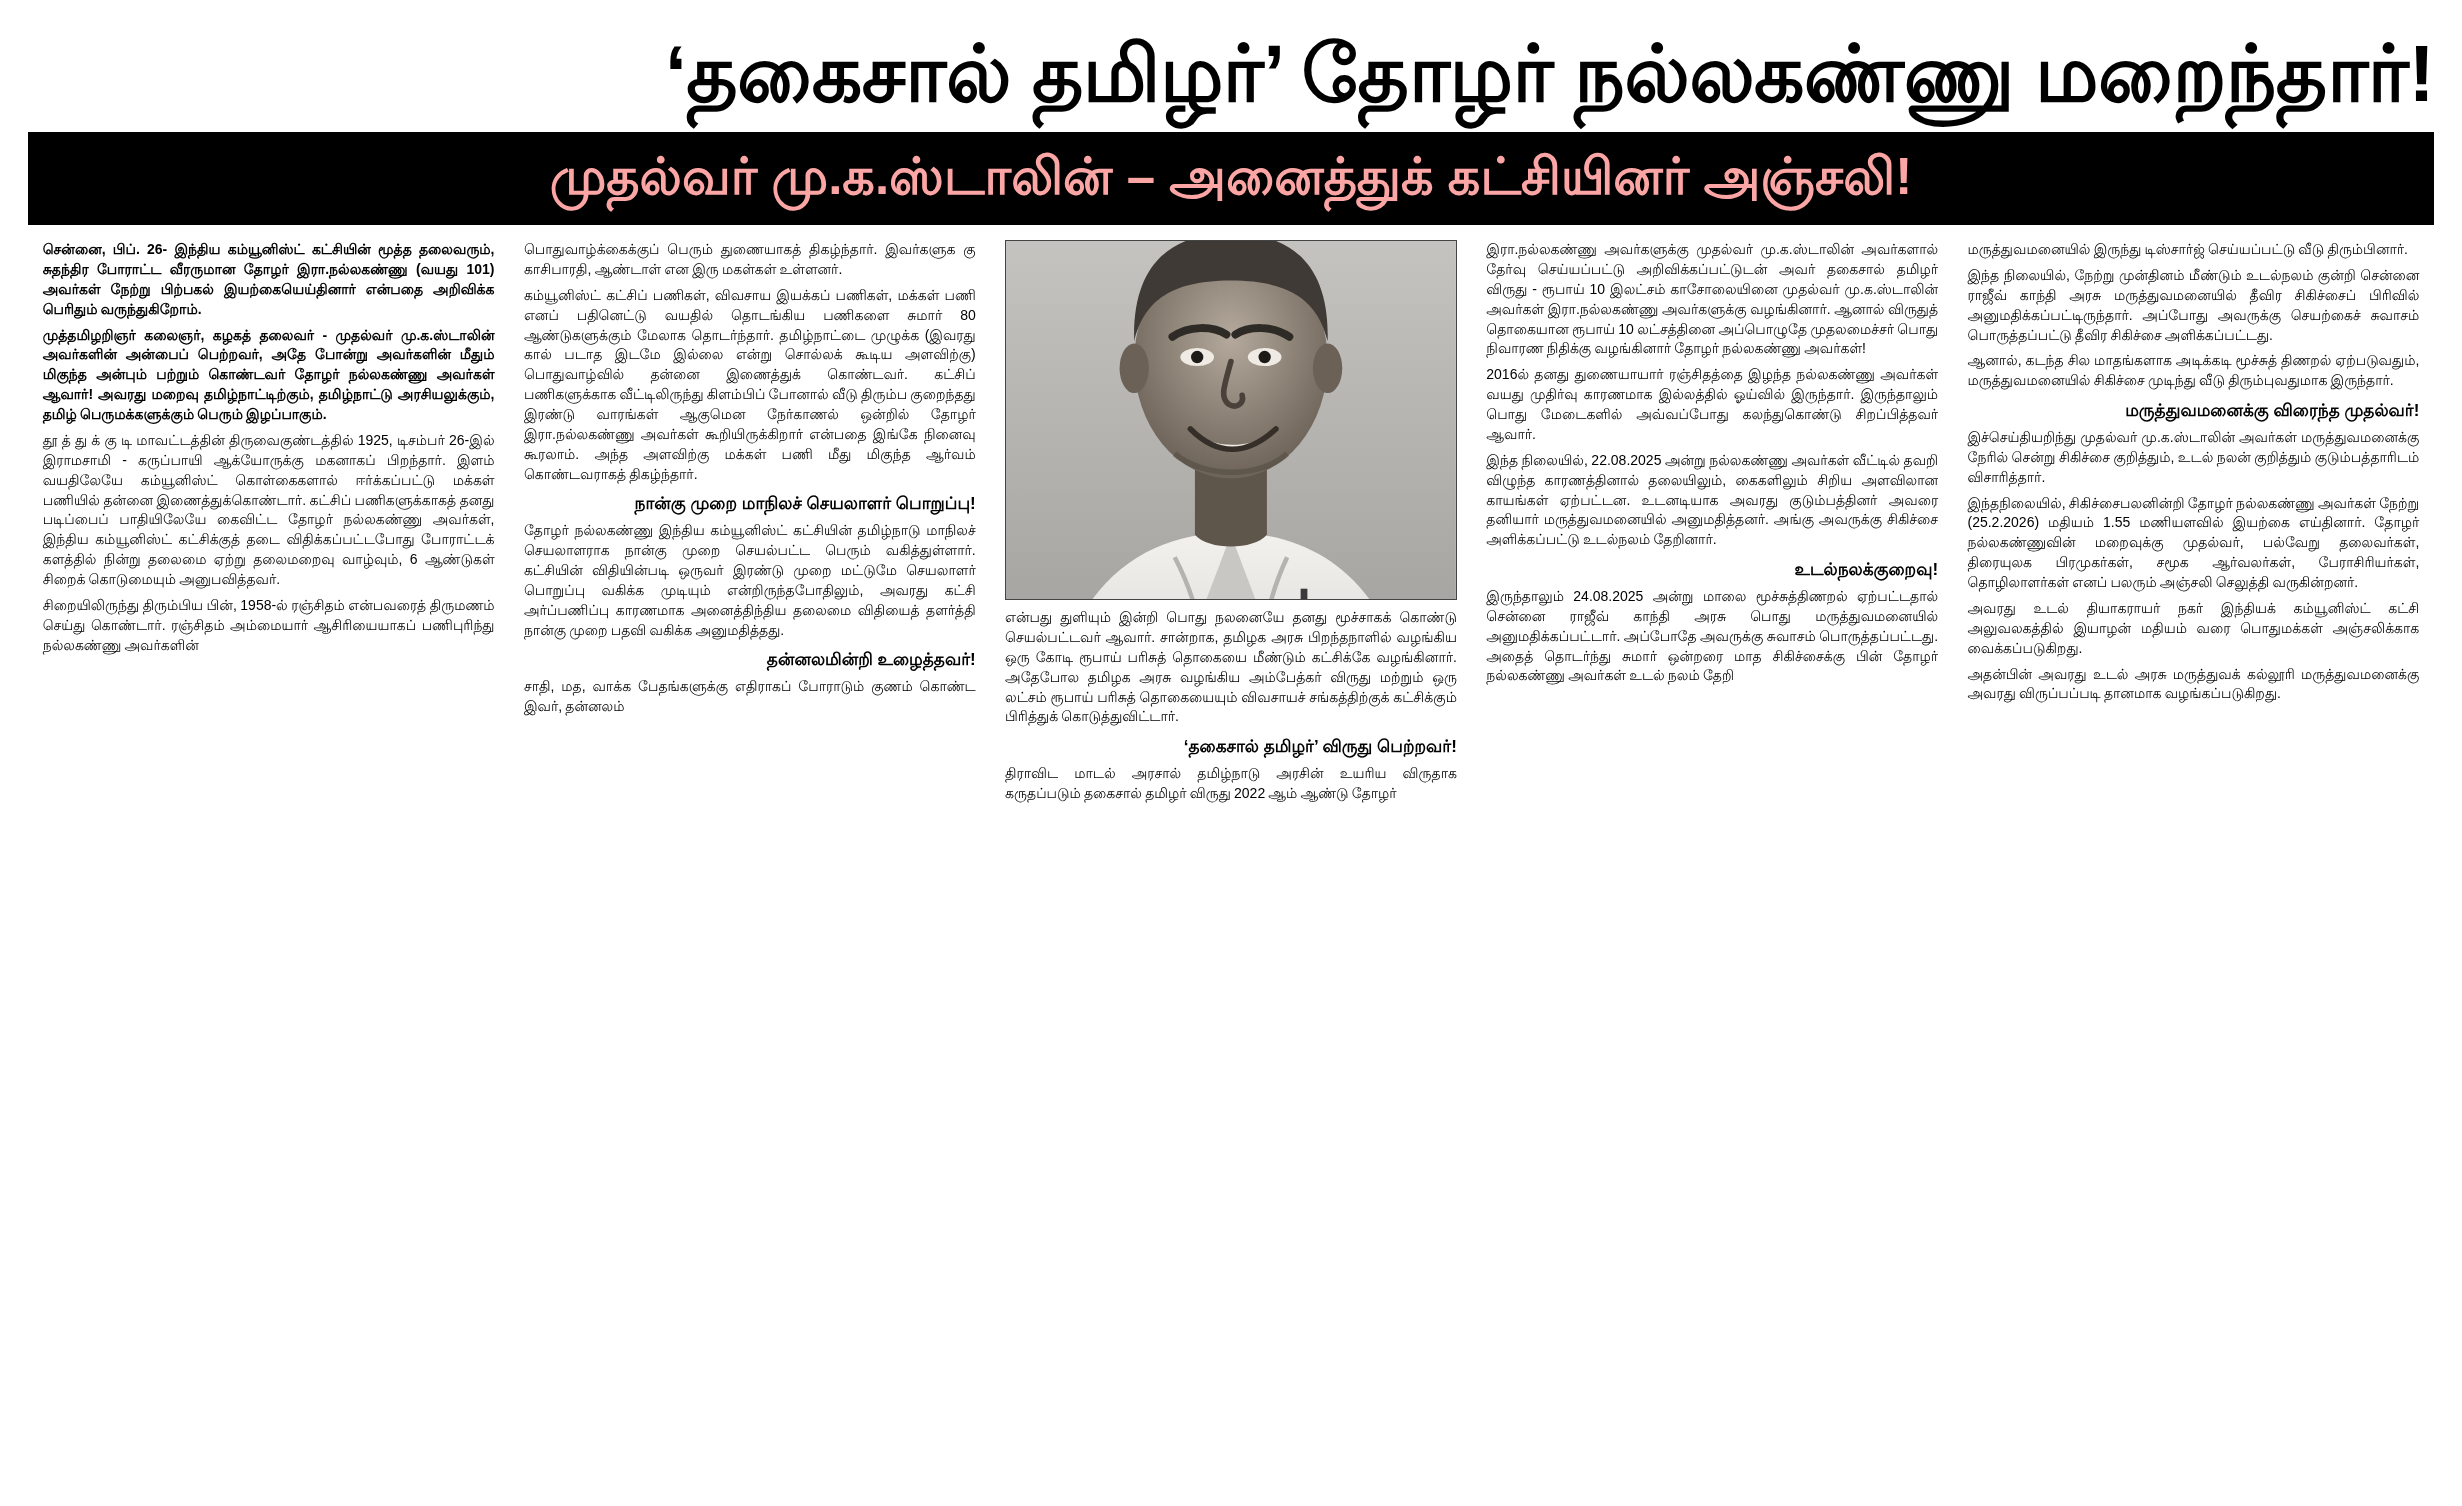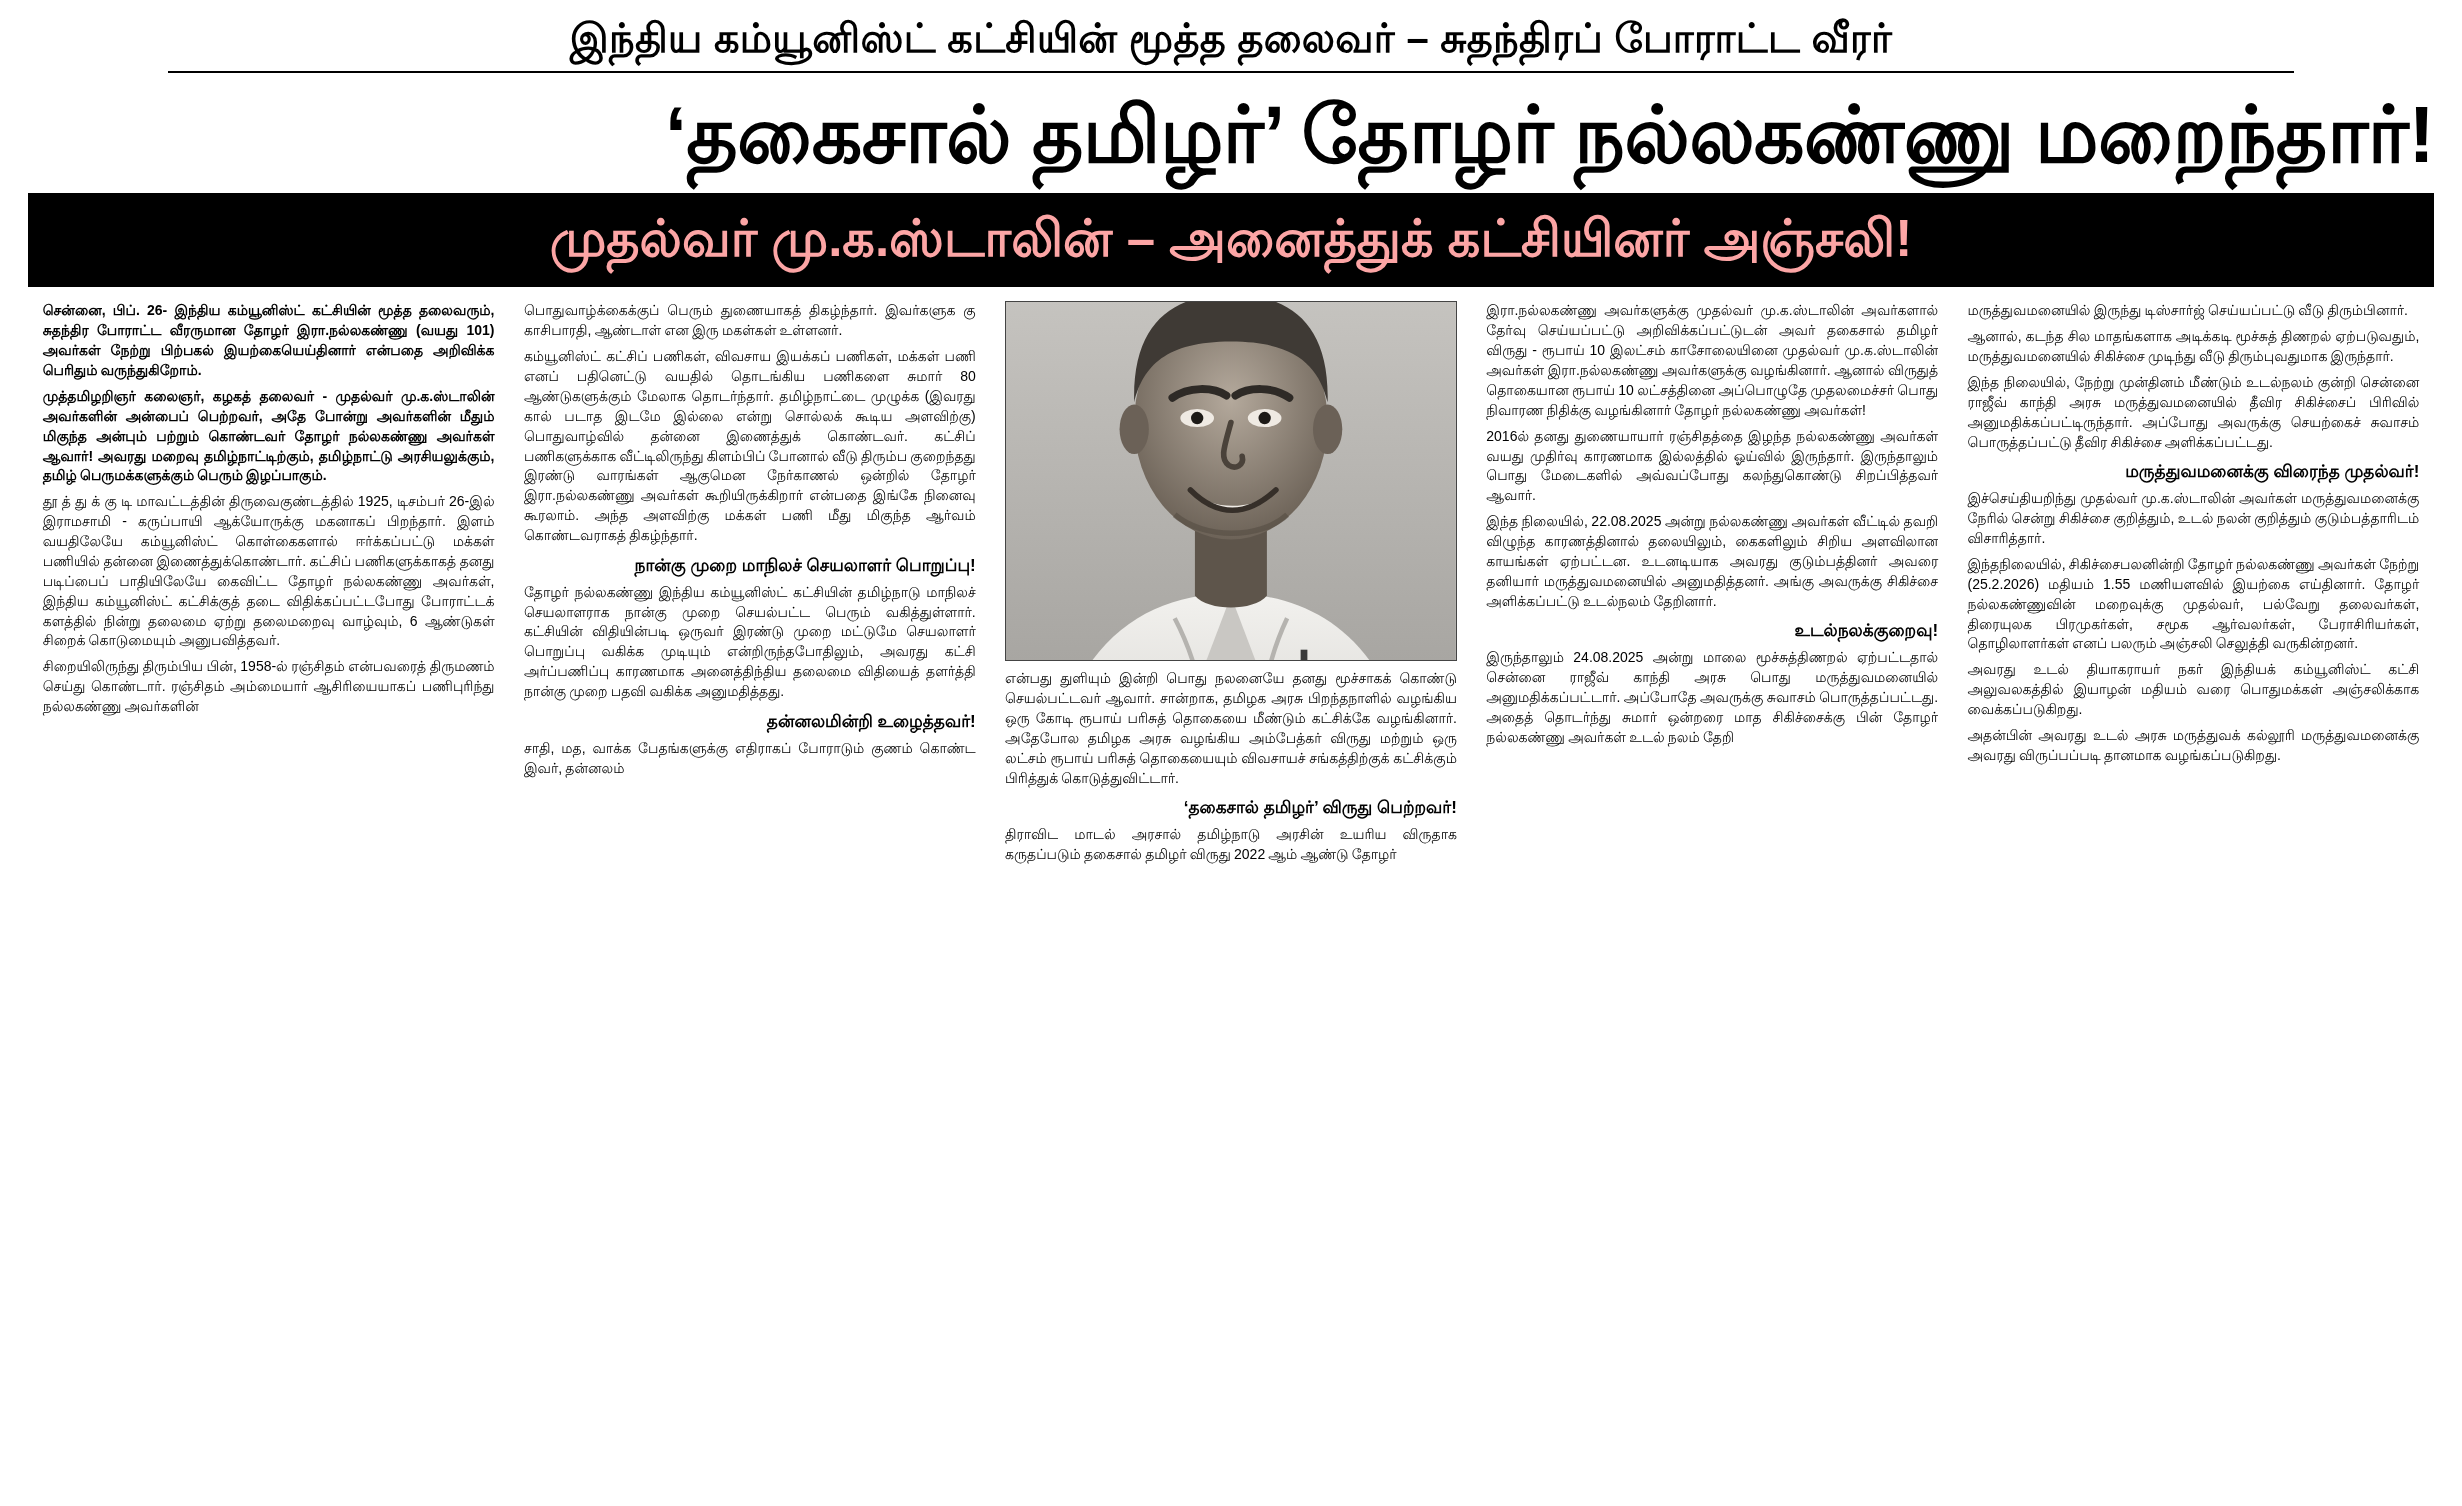--- a/index.html
+++ b/index.html
@@ -104,21 +104,20 @@
     position: relative;
     height: 360px;
   }
   .photo-wrap svg { display:block; width:100%; height:100%; }
 </style>
 </head>
 <body>
 
 <div class="page">
 
-  <div class="kicker">இந்திய கம்யூனிஸ்ட் கட்சியின் மூத்த தலைவர் – சுதந்திரப் போராட்ட வீரர்</div>
 
   <div class="headline">‘தகைசால் தமிழர்’ தோழர் நல்லகண்ணு மறைந்தார்!</div>
 
   <div class="reverse-bar">முதல்வர் மு.க.ஸ்டாலின்    –   அனைத்துக் கட்சியினர் அஞ்சலி!</div>
 
   <div class="columns">
 
     <div class="col">
       <p class="bold-lead">சென்னை, பிப். 26- இந்திய கம்யூனிஸ்ட் கட்சியின் மூத்த தலைவரும், சுதந்திர போராட்ட வீரருமான தோழர் இரா.நல்லகண்ணு (வயது 101) அவர்கள் நேற்று பிற்பகல் இயற்கையெய்தினார் என்பதை அறிவிக்க பெரிதும் வருந்துகிறோம்.</p>
       <p class="bold-lead">முத்தமிழறிஞர் கலைஞர், கழகத் தலைவர் - முதல்வர் மு.க.ஸ்டாலின் அவர்களின் அன்பைப் பெற்றவர், அதே போன்று அவர்களின் மீதும் மிகுந்த அன்பும் பற்றும் கொண்டவர் தோழர் நல்லகண்ணு அவர்கள் ஆவார்! அவரது மறைவு தமிழ்நாட்டிற்கும், தமிழ்நாட்டு அரசியலுக்கும், தமிழ் பெருமக்களுக்கும் பெரும் இழப்பாகும்.</p>
@@ -195,22 +194,22 @@
     <div class="col">
       <p>இரா.நல்லகண்ணு அவர்களுக்கு முதல்வர் மு.க.ஸ்டாலின் அவர்களால் தேர்வு செய்யப்பட்டு அறிவிக்கப்பட்டுடன் அவர் தகைசால் தமிழர் விருது - ரூபாய் 10 இலட்சம் காசோலையினை முதல்வர் மு.க.ஸ்டாலின் அவர்கள் இரா.நல்லகண்ணு அவர்களுக்கு வழங்கினார். ஆனால் விருதுத் தொகையான ரூபாய் 10 லட்சத்தினை அப்பொழுதே முதலமைச்சர் பொது நிவாரண நிதிக்கு வழங்கினார் தோழர் நல்லகண்ணு அவர்கள்!</p>
       <p>2016ல் தனது துணையாயார் ரஞ்சிதத்தை இழந்த நல்லகண்ணு அவர்கள் வயது முதிர்வு காரணமாக இல்லத்தில் ஓய்வில் இருந்தார். இருந்தாலும் பொது மேடைகளில் அவ்வப்போது கலந்துகொண்டு சிறப்பித்தவர் ஆவார்.</p>
       <p>இந்த நிலையில், 22.08.2025 அன்று நல்லகண்ணு அவர்கள் வீட்டில் தவறி விழுந்த காரணத்தினால் தலையிலும், கைகளிலும் சிறிய அளவிலான காயங்கள் ஏற்பட்டன. உடனடியாக அவரது குடும்பத்தினர் அவரை தனியார் மருத்துவமனையில் அனுமதித்தனர். அங்கு அவருக்கு சிகிச்சை அளிக்கப்பட்டு உடல்நலம் தேறினார்.</p>
       <div class="subhead">உடல்நலக்குறைவு!</div>
       <p>இருந்தாலும் 24.08.2025 அன்று மாலை மூச்சுத்திணறல் ஏற்பட்டதால் சென்னை ராஜீவ் காந்தி அரசு பொது மருத்துவமனையில் அனுமதிக்கப்பட்டார். அப்போதே அவருக்கு சுவாசம் பொருத்தப்பட்டது. அதைத் தொடர்ந்து சுமார் ஒன்றரை மாத சிகிச்சைக்கு பின் தோழர் நல்லகண்ணு அவர்கள் உடல் நலம் தேறி</p>
     </div>
 
     <div class="col">
       <p>மருத்துவமனையில் இருந்து டிஸ்சார்ஜ் செய்யப்பட்டு வீடு திரும்பினார்.</p>
+      <p>இந்த நிலையில், நேற்று முன்தினம் மீண்டும் உடல்நலம் குன்றி சென்னை ராஜீவ் காந்தி அரசு மருத்துவமனையில் தீவிர சிகிச்சைப் பிரிவில் அனுமதிக்கப்பட்டிருந்தார். அப்போது அவருக்கு செயற்கைச் சுவாசம் பொருத்தப்பட்டு தீவிர சிகிச்சை அளிக்கப்பட்டது.</p>
       <p>ஆனால், கடந்த சில மாதங்களாக அடிக்கடி மூச்சுத் திணறல் ஏற்படுவதும், மருத்துவமனையில் சிகிச்சை முடிந்து வீடு திரும்புவதுமாக இருந்தார்.</p>
-      <p>இந்த நிலையில், நேற்று முன்தினம் மீண்டும் உடல்நலம் குன்றி சென்னை ராஜீவ் காந்தி அரசு மருத்துவமனையில் தீவிர சிகிச்சைப் பிரிவில் அனுமதிக்கப்பட்டிருந்தார். அப்போது அவருக்கு செயற்கைச் சுவாசம் பொருத்தப்பட்டு தீவிர சிகிச்சை அளிக்கப்பட்டது.</p>
       <div class="subhead">மருத்துவமனைக்கு விரைந்த முதல்வர்!</div>
       <p>இச்செய்தியறிந்து முதல்வர் மு.க.ஸ்டாலின் அவர்கள் மருத்துவமனைக்கு நேரில் சென்று சிகிச்சை குறித்தும், உடல் நலன் குறித்தும் குடும்பத்தாரிடம் விசாரித்தார்.</p>
       <p>இந்தநிலையில், சிகிச்சைபலனின்றி தோழர் நல்லகண்ணு அவர்கள் நேற்று (25.2.2026) மதியம் 1.55 மணியளவில் இயற்கை எய்தினார். தோழர் நல்லகண்ணுவின் மறைவுக்கு முதல்வர், பல்வேறு தலைவர்கள், திரையுலக பிரமுகர்கள், சமூக ஆர்வலர்கள், பேராசிரியர்கள், தொழிலாளர்கள் எனப் பலரும் அஞ்சலி செலுத்தி வருகின்றனர்.</p>
       <p>அவரது உடல் தியாகராயர் நகர் இந்தியக் கம்யூனிஸ்ட் கட்சி அலுவலகத்தில் இயாழன் மதியம் வரை பொதுமக்கள் அஞ்சலிக்காக வைக்கப்படுகிறது.</p>
       <p>அதன்பின் அவரது உடல் அரசு மருத்துவக் கல்லூரி மருத்துவமனைக்கு அவரது விருப்பப்படி தானமாக வழங்கப்படுகிறது.</p>
     </div>
 
   </div>
 </div>
 

